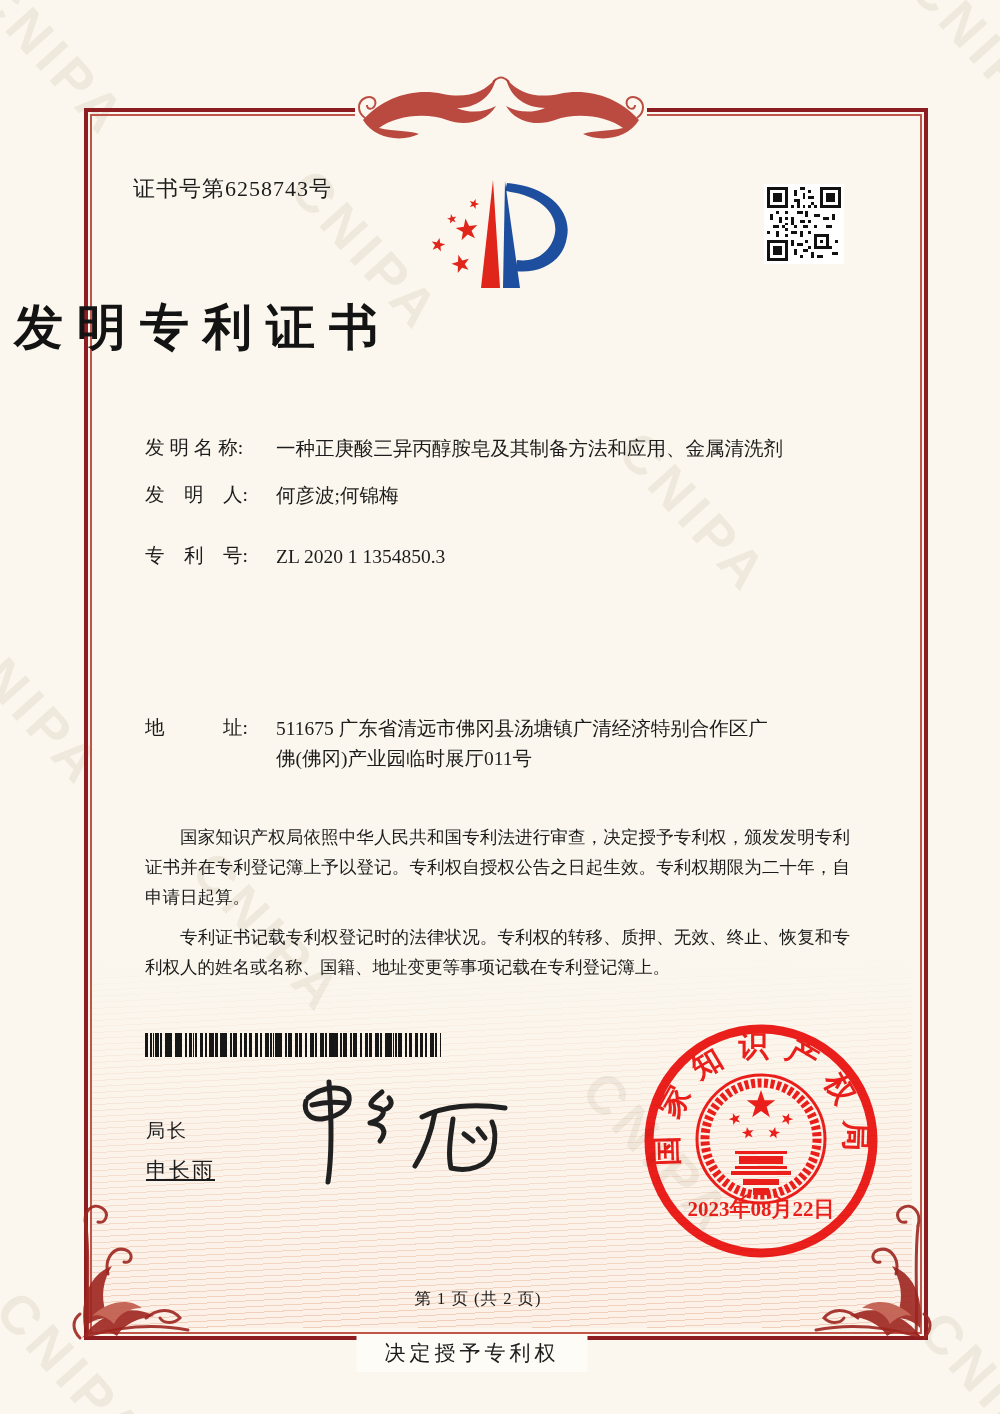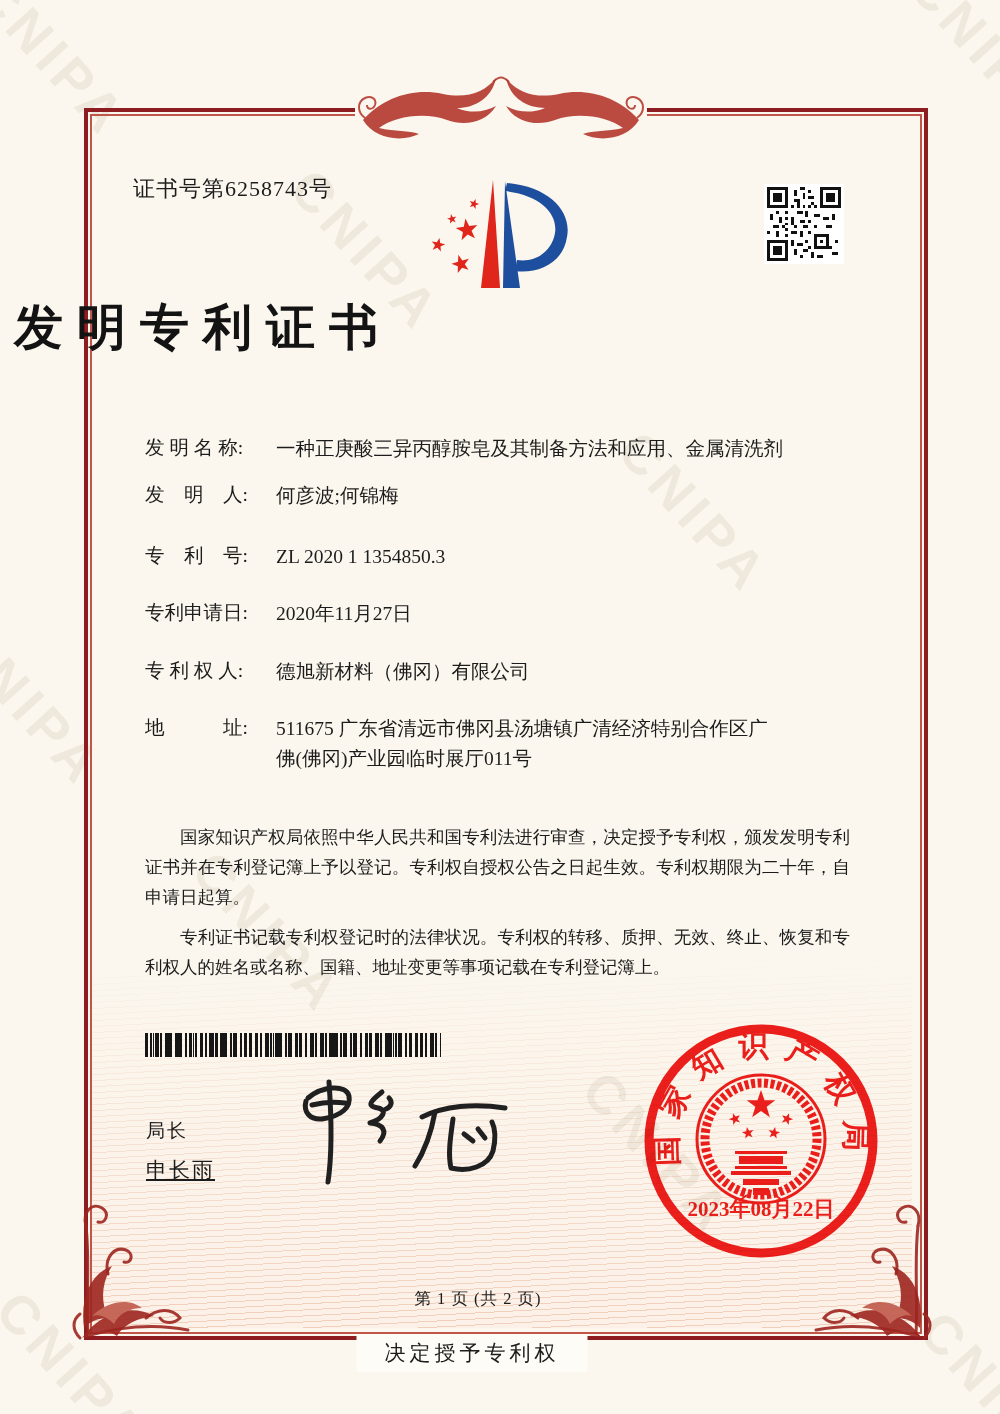--- a/index.html
+++ b/index.html
@@ -189,26 +189,20 @@
   <div class="title">发明专利证书</div>
 
   <div class="field-row row0">
     <span class="f-label">发 明 名 称:</span><span class="f-value">一种正庚酸三异丙醇胺皂及其制备方法和应用、金属清洗剂</span>
   </div>
   <div class="field-row row1">
     <span class="f-label">发　明　人:</span><span class="f-value">何彦波;何锦梅</span>
   </div>
   <div class="field-row row2">
     <span class="f-label">专　利　号:</span><span class="f-value">ZL 2020 1 1354850.3</span>
-  </div>
-  <div class="field-row row3">
-    <span class="f-label">专利申请日:</span><span class="f-value">2020年11月27日</span>
-  </div>
-  <div class="field-row row4">
-    <span class="f-label">专 利 权 人:</span><span class="f-value">德旭新材料（佛冈）有限公司</span>
   </div>
   <div class="field-row row5">
     <span class="f-label">地　　　址:</span><span class="f-value">511675 广东省清远市佛冈县汤塘镇广清经济特别合作区广佛(佛冈)产业园临时展厅011号</span>
   </div>
 
   <div class="body-text">
     <p>国家知识产权局依照中华人民共和国专利法进行审查，决定授予专利权，颁发发明专利证书并在专利登记簿上予以登记。专利权自授权公告之日起生效。专利权期限为二十年，自申请日起算。</p>
     <p>专利证书记载专利权登记时的法律状况。专利权的转移、质押、无效、终止、恢复和专利权人的姓名或名称、国籍、地址变更等事项记载在专利登记簿上。</p>
   </div>
 

